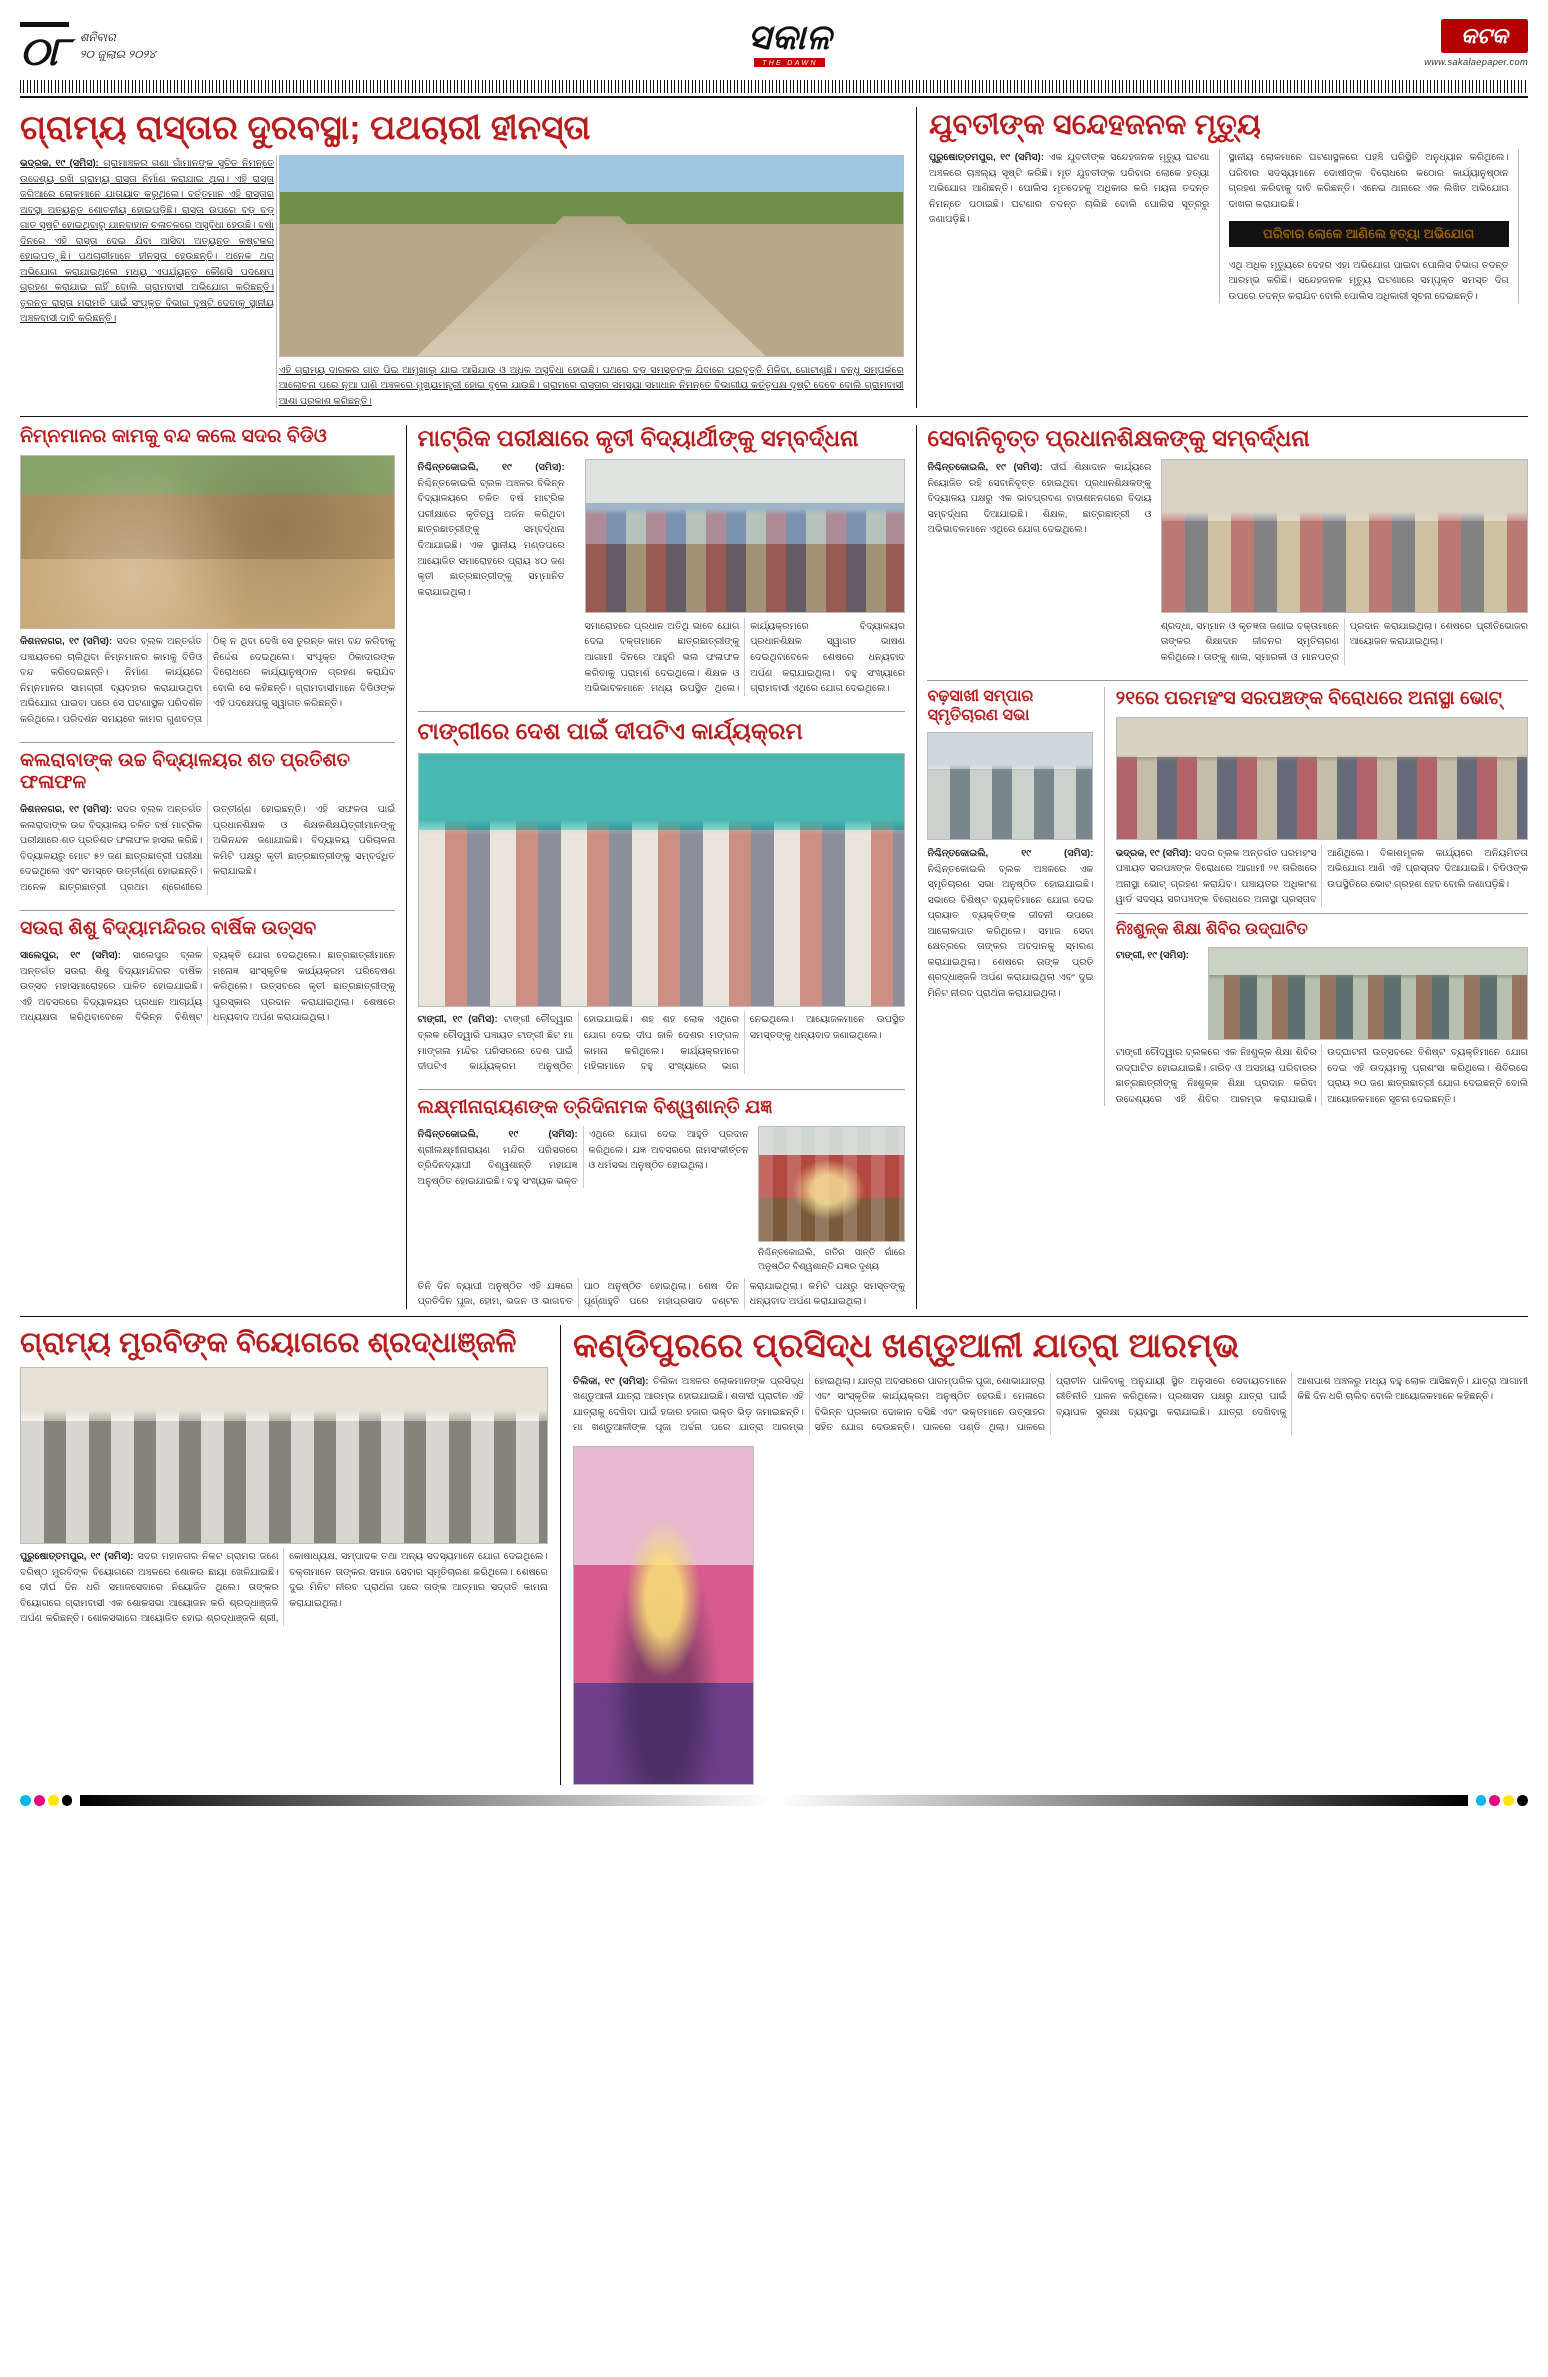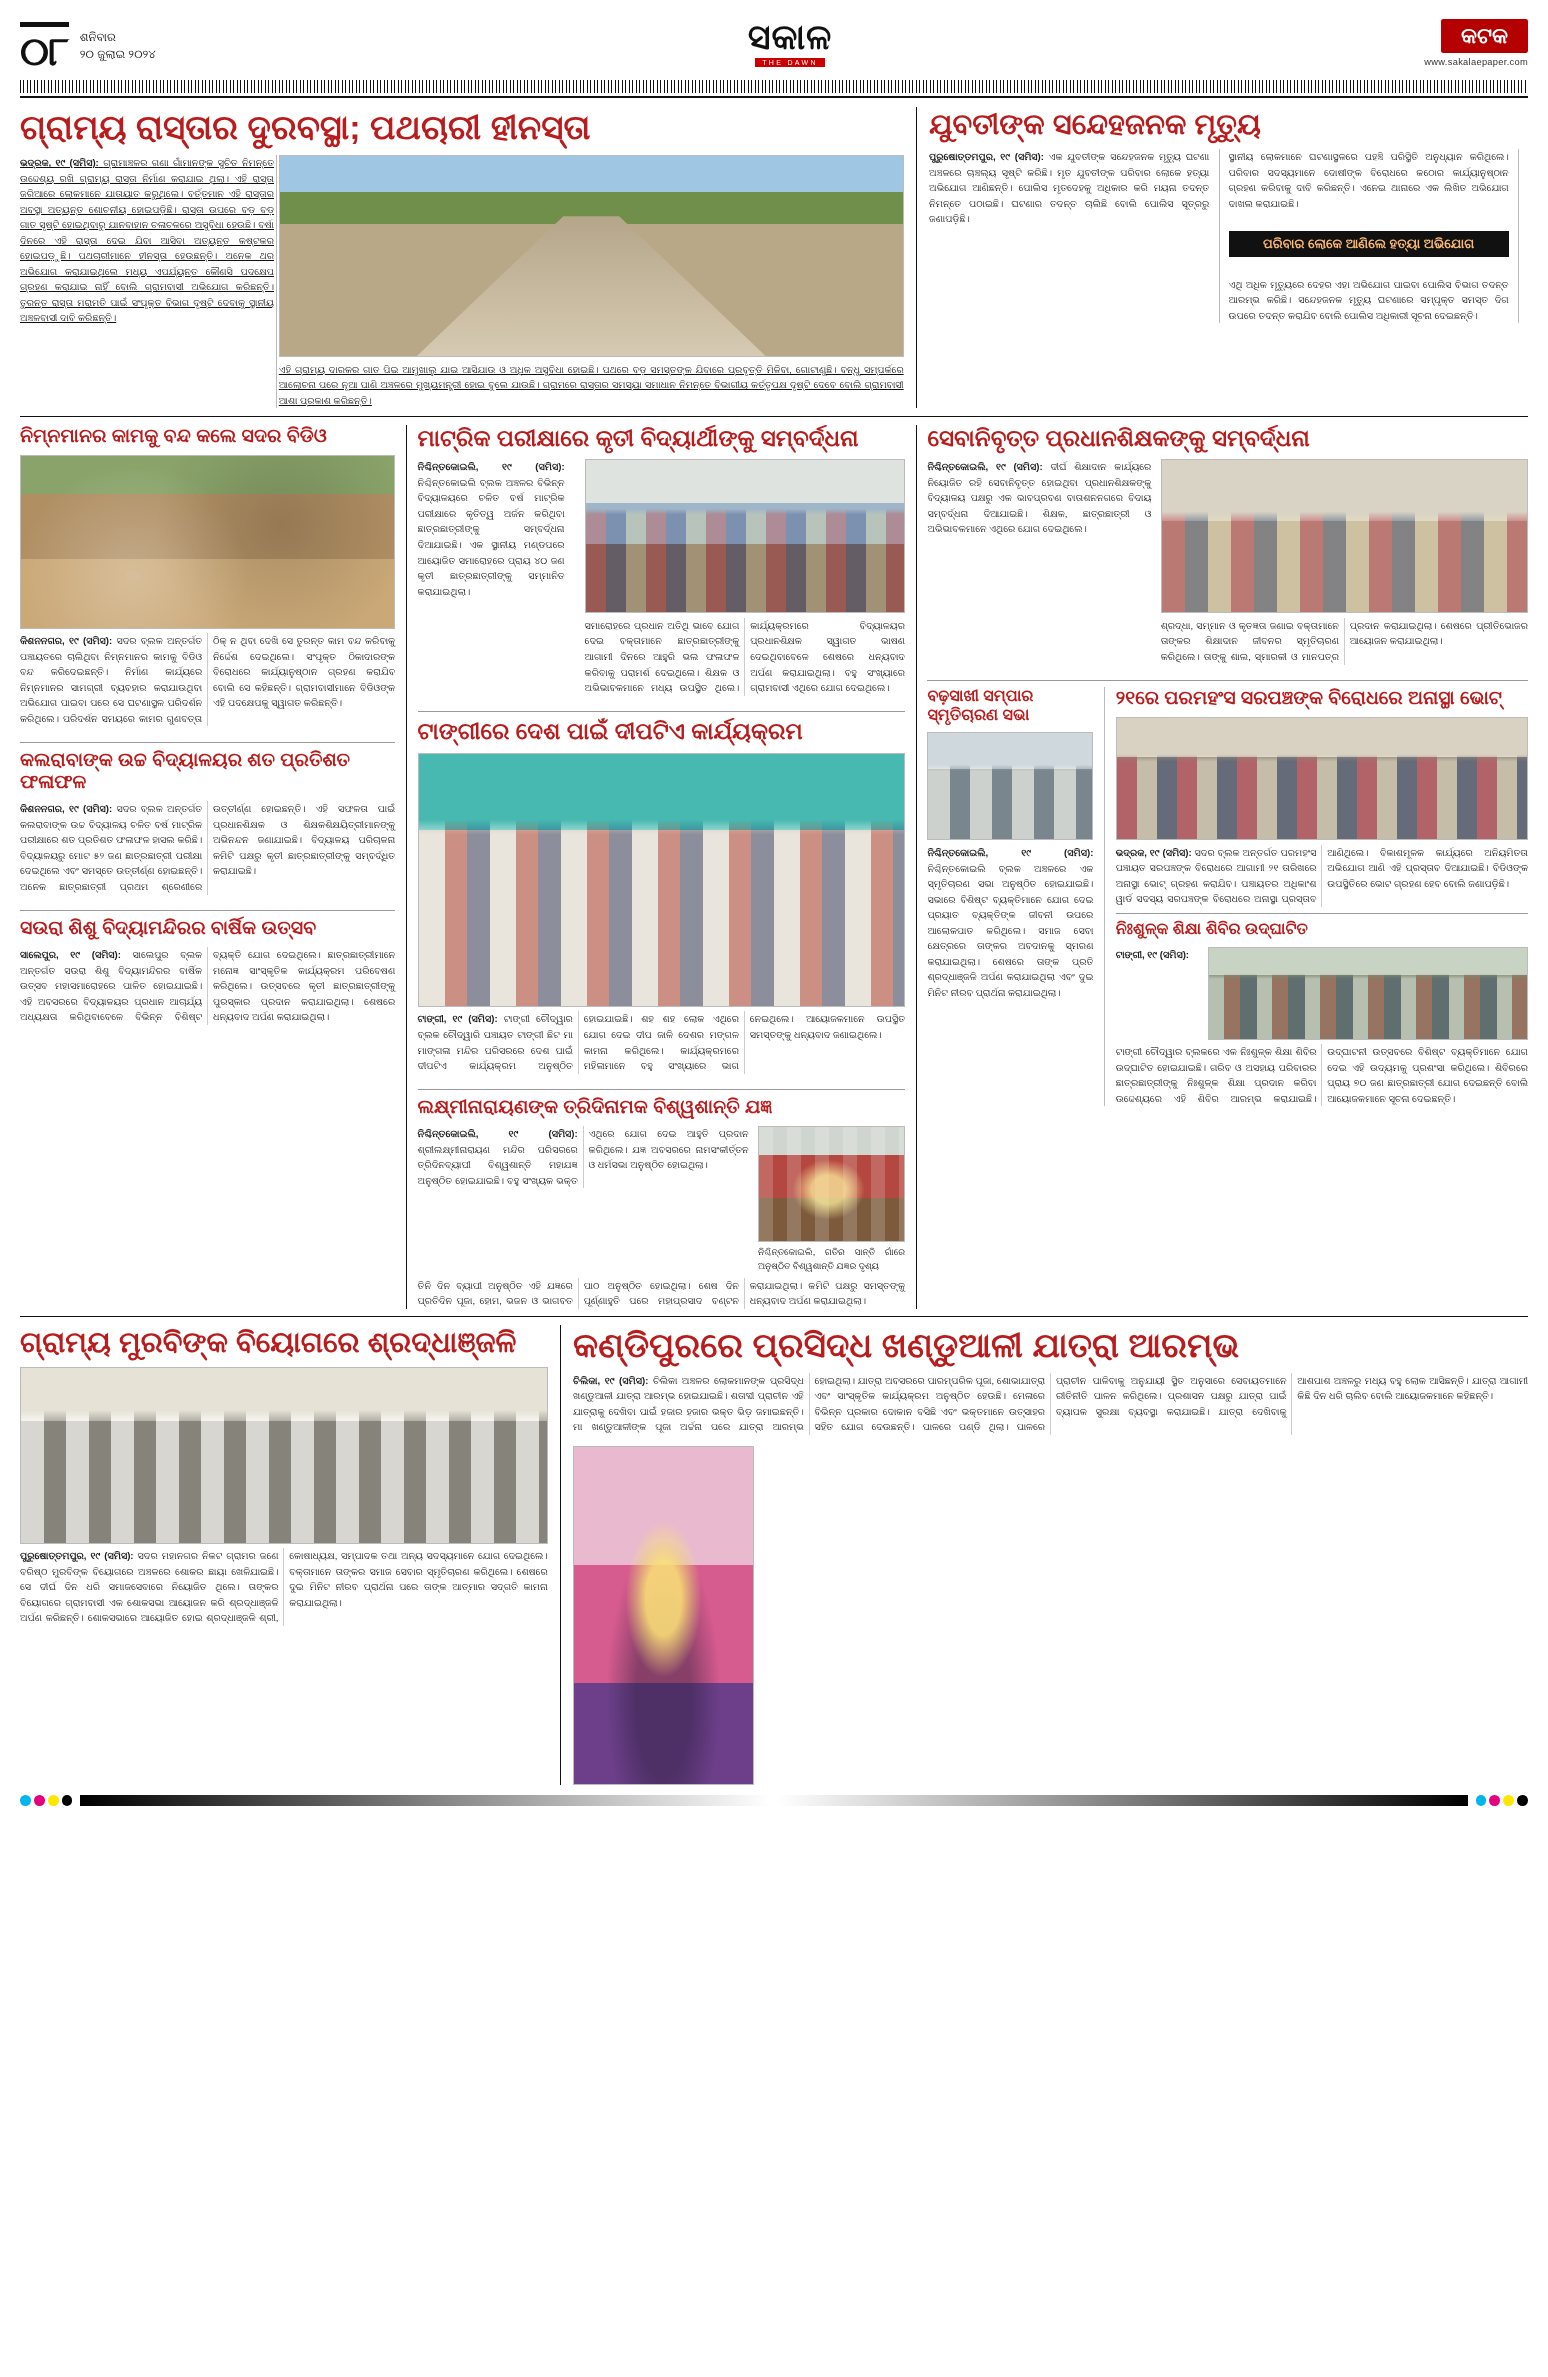--- a/index.html
+++ b/index.html
@@ -15,20 +15,21 @@
     min-height: 2377px;
     padding: 17px 20px 7.7px 20px;
     position: relative;
   }
   
   .masthead {
     display:flex;
     align-items:center;
     justify-content:flex-end;
     padding-bottom: 6.2px;
+    font-style: italic;
   }
   .mh-left { display:flex; align-items:flex-start; gap:10.8px; }
   .page-no {
     font-size: 40px;
     font-weight: 700;
     line-height: 0.95;
     letter-spacing: -0.8px;
     padding-top: 4.6px;
     color:#111;
   }
@@ -109,26 +110,26 @@
     background:#cfcfcf;
     position:relative;
     overflow:hidden;
     border:0.8px solid #bbb;
   }
   .photo .ph-inner { position:absolute; inset:0; }
   .caption { font-size:9px; line-height:1.5; margin-top:3.9px; text-align:justify; }
 
   .subhead-box {
     background:#111;
-    color:#fdba74;
+    color:#a16207;
     font-size:13px;
     font-weight:700;
     text-align:center;
     padding:4.6px 6.2px;
-    margin:20px 0;
+    margin:10px 0;
   }
 
   
   .ph-road { background: linear-gradient(180deg,#9fc6e2 0 18%, #6f8f4a 18% 34%, #b9a887 34% 100%); }
   .ph-road:after{
     content:""; position:absolute; left:22%; right:22%; top:30%; bottom:0;
     background: linear-gradient(180deg,#b5a68a,#d6cab2);
     clip-path: polygon(42% 0,58% 0,100% 100%,0 100%);
   }
   .ph-dirt { background: linear-gradient(180deg,#8aa36a 0 22%, #b08f63 22% 60%, #caa877 60% 100%); }

